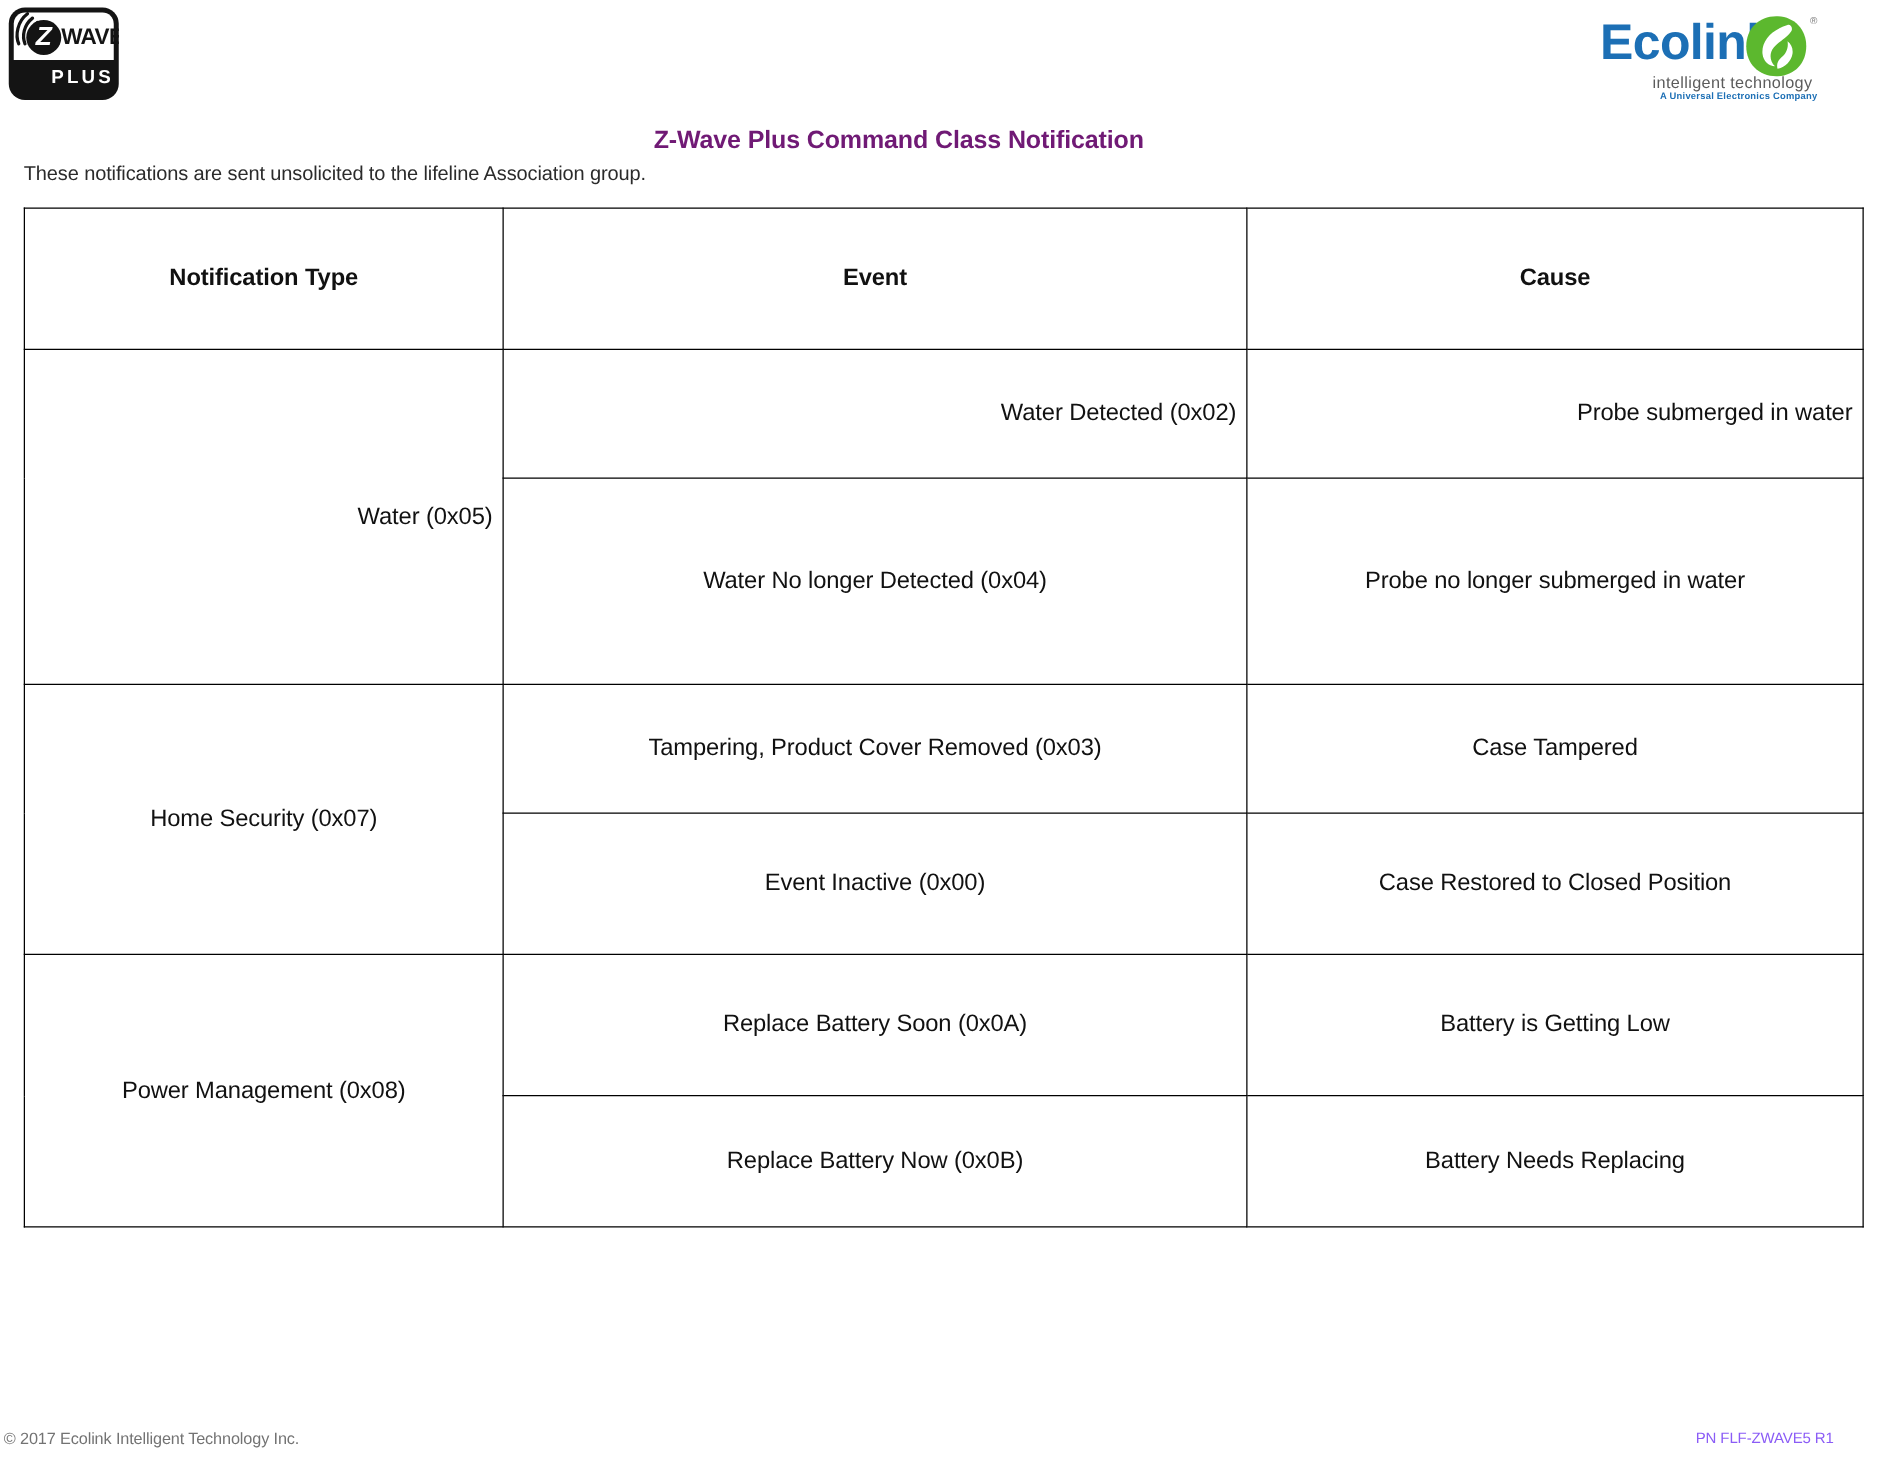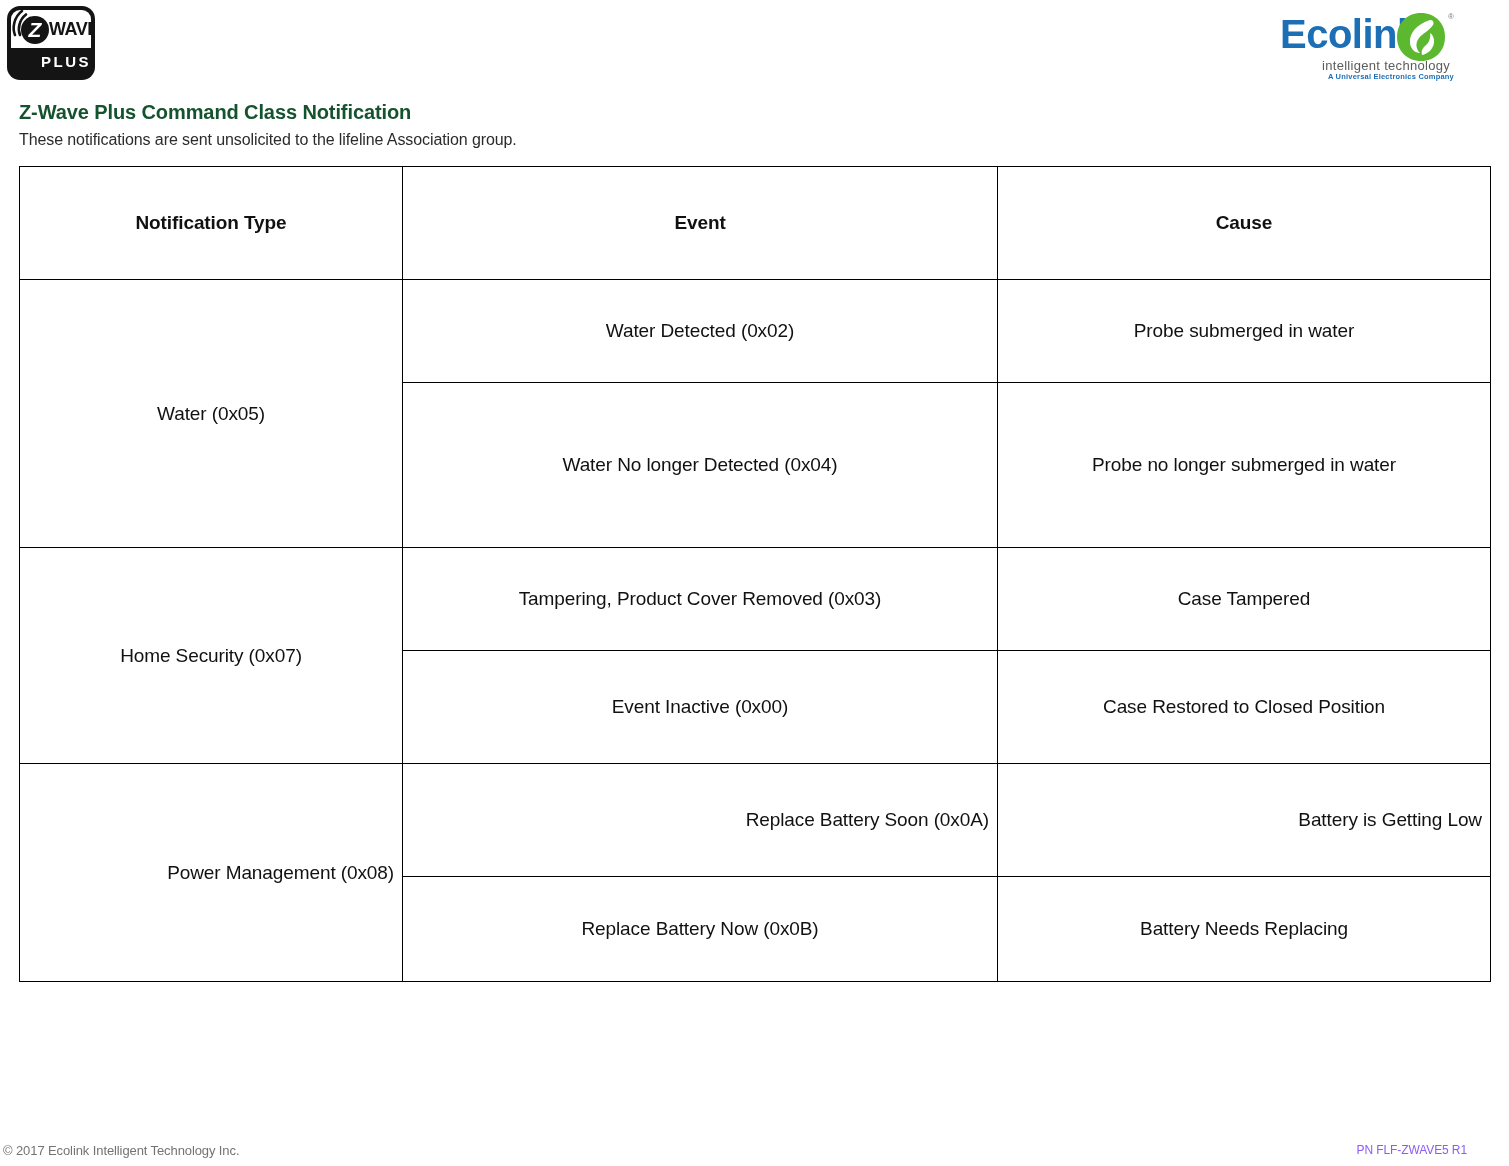--- a/index.html
+++ b/index.html
@@ -150,22 +150,23 @@
   .intro {
     position: absolute;
     left: 19px;
     top: 98px;
     width: 1400px;
   }
   .intro-title {
     font-size: 20px;
     font-weight: bold;
     line-height: 28px;
-    color: #14532d;
-    letter-spacing: -0.1px;
+    color: #701a75;
+    letter-spacing: -0.1px;
+    text-align: center;
   }
   .intro-sub {
     font-size: 16px;
     line-height: 28px;
     color: #2b2b2b;
     letter-spacing: -0.1px;
   }
 
   
   .notif-table {
@@ -191,25 +192,25 @@
     letter-spacing: -0.1px;
     margin-top: 48px;
   }
   .notif-table th {
     font-weight: bold;
     height: 108px;
   }
   .notif-table td.type-cell {
     font-weight: normal;
   }
-  .row-a td { height: 98px; }
+  .row-a td { height: 98px; text-align: right; }
   .row-b td { height: 160px; }
   .hs-a td  { height: 98px; }
   .hs-b td  { height: 108px; }
-  .pm-a td  { height: 108px; text-align: right; }
+  .pm-a td  { height: 108px; }
   .pm-b td  { height: 100px; }
 
   
   .footer {
     position: absolute;
     left: 0;
     top: 1143px;
     width: 1509px;
     height: 23px;
   }

